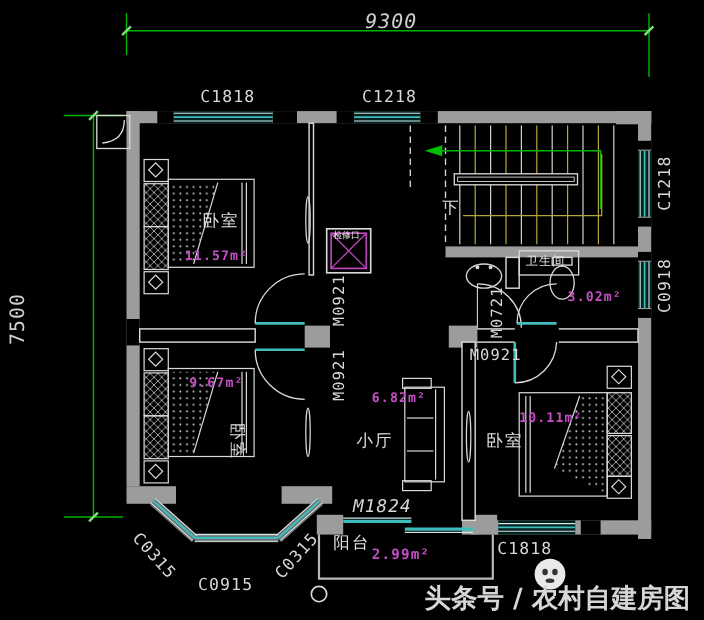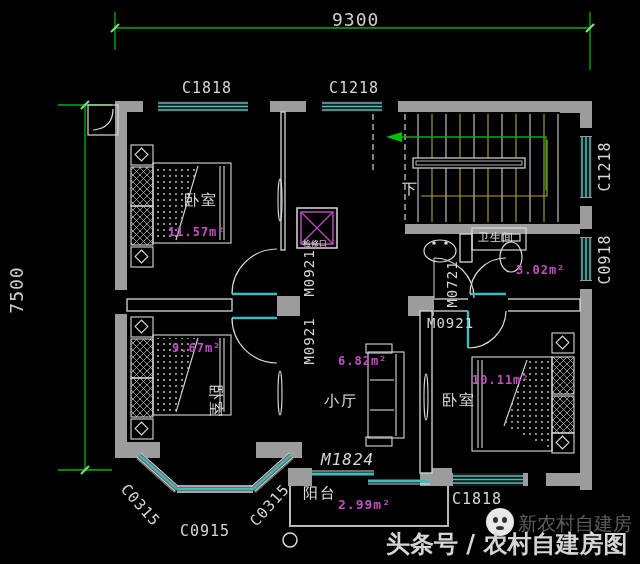--- a/index.html
+++ b/index.html
@@ -256,21 +256,21 @@
     <rect x="366" y="344" width="26" height="9"></rect>
     <rect x="366" y="437" width="26" height="9"></rect>
   </g>
 
   <g fill="none" stroke="#d9d9d9" stroke-width="1.2">
     <rect x="88" y="105" width="30" height="30"></rect>
     <path d="M 93,130 Q 113,128 113,109"></path>
   </g>
 </svg>
 
-  <div class="lbl dim" style="left:332px;top:11px;">9300</div>
+  <div class="lbl dim" style="left:332px;top:11px;font-style:italic;">9300</div>
   <div class="lbl dim rot-ccw" style="left:-8px;top:281px;width:50px;text-align:center;">7500</div>
 
   <div class="lbl win" style="left:182px;top:81px;">C1818</div>
   <div class="lbl win" style="left:329px;top:81px;">C1218</div>
   <div class="lbl win rot-ccw" style="left:577px;top:159px;width:56px;text-align:center;">C1218</div>
   <div class="lbl win rot-ccw" style="left:577px;top:252px;width:56px;text-align:center;">C0918</div>
   <div class="lbl win rot-bayL" style="left:112px;top:498px;width:56px;text-align:center;">C0315</div>
   <div class="lbl win" style="left:180px;top:524px;">C0915</div>
   <div class="lbl win rot-bayR" style="left:242px;top:498px;width:56px;text-align:center;">C0315</div>
   <div class="lbl win" style="left:452px;top:492px;">C1818</div>
@@ -281,30 +281,29 @@
   <div class="lbl door" style="left:427px;top:316px;">M0921</div>
   <div class="lbl door" style="left:321px;top:452px;font-size:16px;font-style:italic;">M1824</div>
 
   <div class="lbl room" style="left:184px;top:193px;">卧室</div>
   <div class="lbl room rot-cw" style="left:198px;top:394px;">卧室</div>
   <div class="lbl room" style="left:442px;top:393px;">卧室</div>
   <div class="lbl room" style="left:324px;top:394px;font-family:Liberation Serif, serif;">小厅</div>
   <div class="lbl room" style="left:303px;top:486px;">阳台</div>
   <div class="lbl room small" style="left:478px;top:232px;">卫生间</div>
   <div class="lbl room" style="left:402px;top:182px;">下</div>
-  <div class="lbl tiny" style="left:303px;top:240px;">检修口</div>
+  <div class="lbl tiny" style="left:303px;top:210px;">检修口</div>
 
   <div class="lbl area" style="left:168px;top:226px;">11.57m²</div>
   <div class="lbl area" style="left:156px;top:342px;margin-left:16px;">9.67m²</div>
   <div class="lbl area" style="left:472px;top:374px;">10.11m²</div>
   <div class="lbl area" style="left:516px;top:264px;text-align:center;">3.02m²</div>
   <div class="lbl area" style="left:338px;top:355px;">6.82m²</div>
   <div class="lbl area" style="left:338px;top:498px;font-size:13px;">2.99m²</div>
 
-  <div class="wm-faint">新农村自建房</div>
   <div class="wm-logo">
     <span class="dot-l"></span>
     <span class="dot-r"></span>
     <span class="dot-m"></span>
   </div>
   <div class="wm-main">头条号 / 农村自建房图纸</div>
 
 </div>
 
 </body></html>

